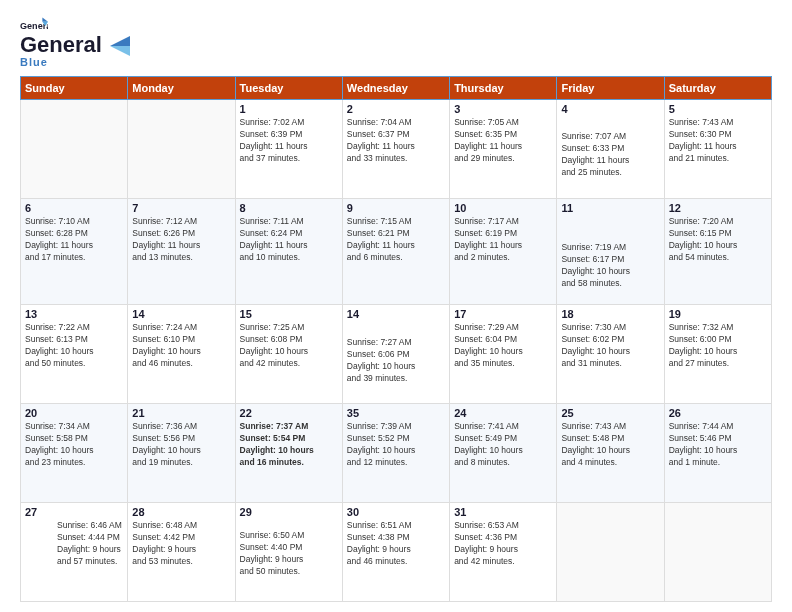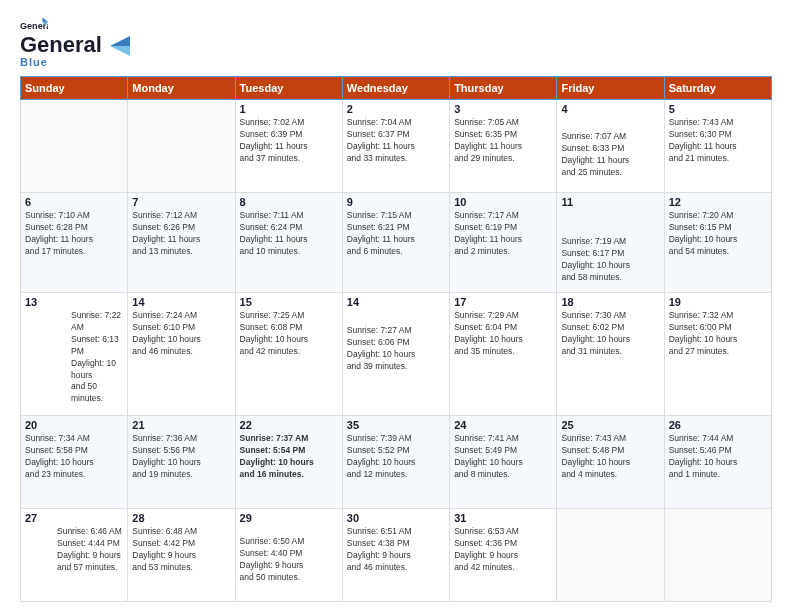--- a/index.html
+++ b/index.html
@@ -223,21 +223,21 @@
             <div class="day-number">12</div>
             <div class="day-info" style="white-space: pre-line;">Sunrise: 7:20 AM
 Sunset: 6:15 PM
 Daylight: 10 hours
 and 54 minutes.</div>
           </td>
         </tr>
         <tr>
           <td>
             <div class="day-number">13</div>
-            <div class="day-info" style="white-space: pre-line; margin-left: 46px;">Sunrise: 7:22 AM
+            <div class="day-info" style="white-space: pre-line;">Sunrise: 7:22 AM
 Sunset: 6:13 PM
 Daylight: 10 hours
 and 50 minutes.</div>
           </td>
           <td>
             <div class="day-number">14</div>
             <div class="day-info" style="white-space: pre-line;">Sunrise: 7:24 AM
 Sunset: 6:10 PM
 Daylight: 10 hours
 and 46 minutes.</div>

